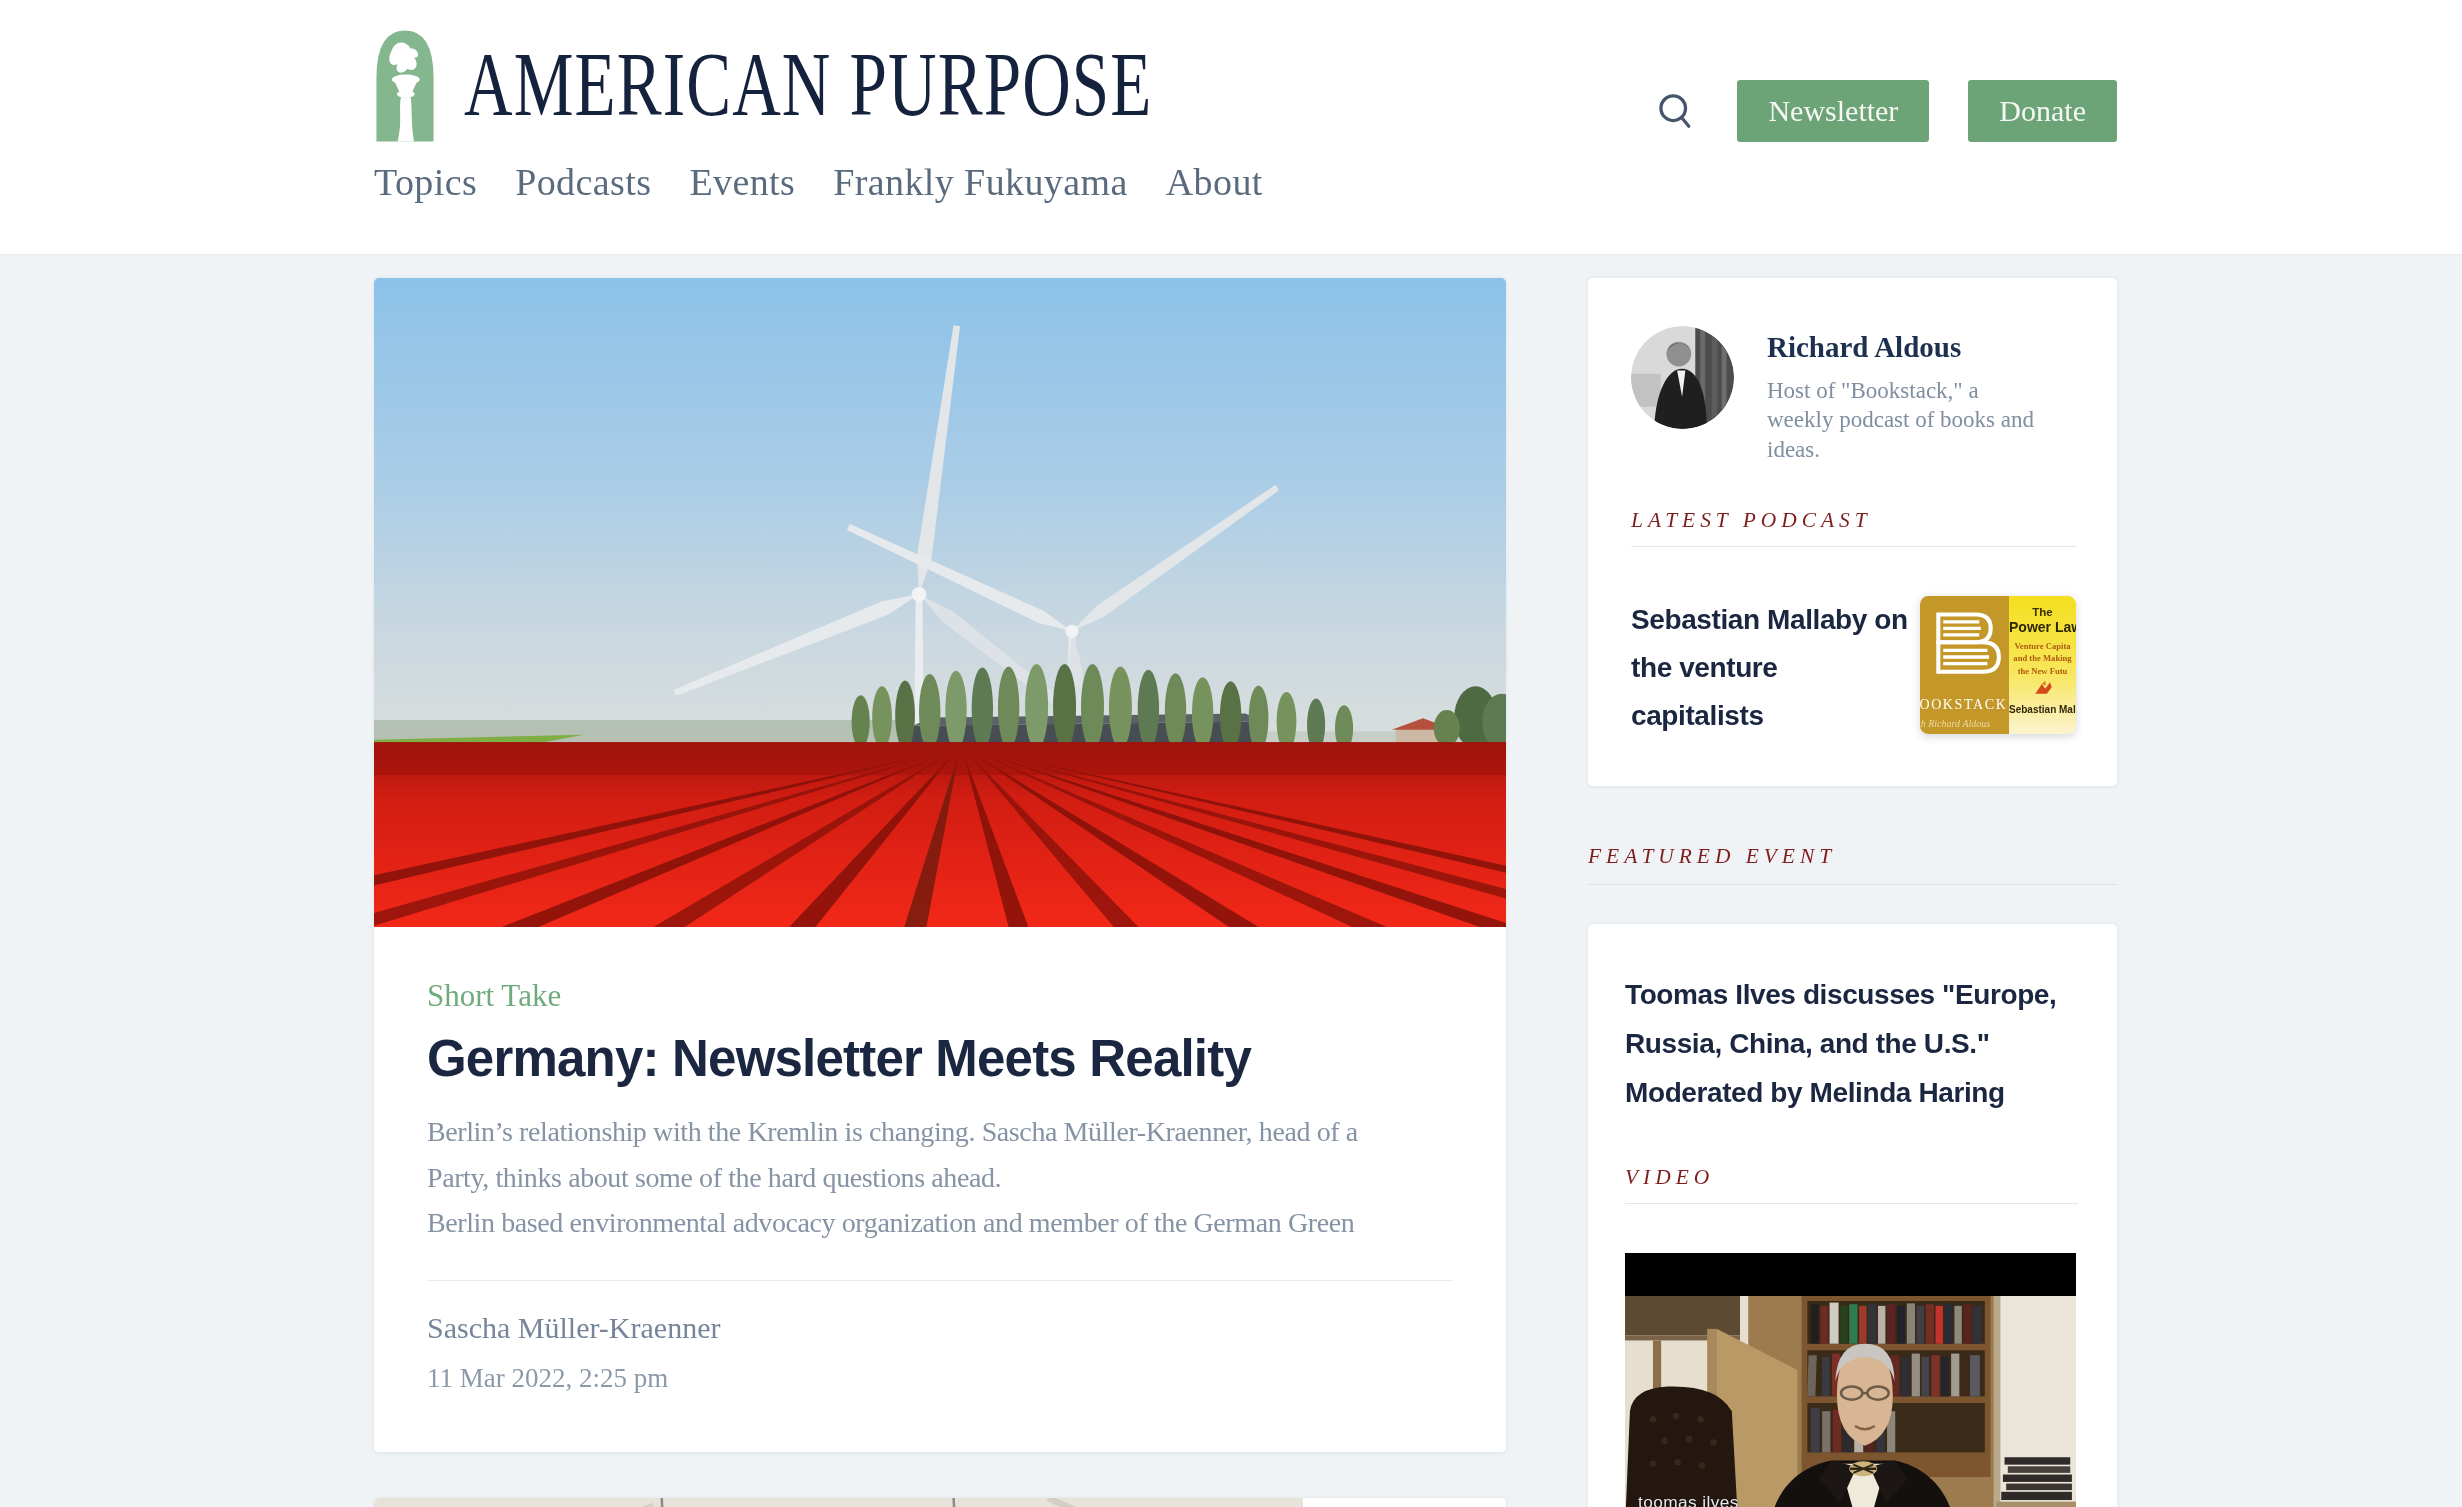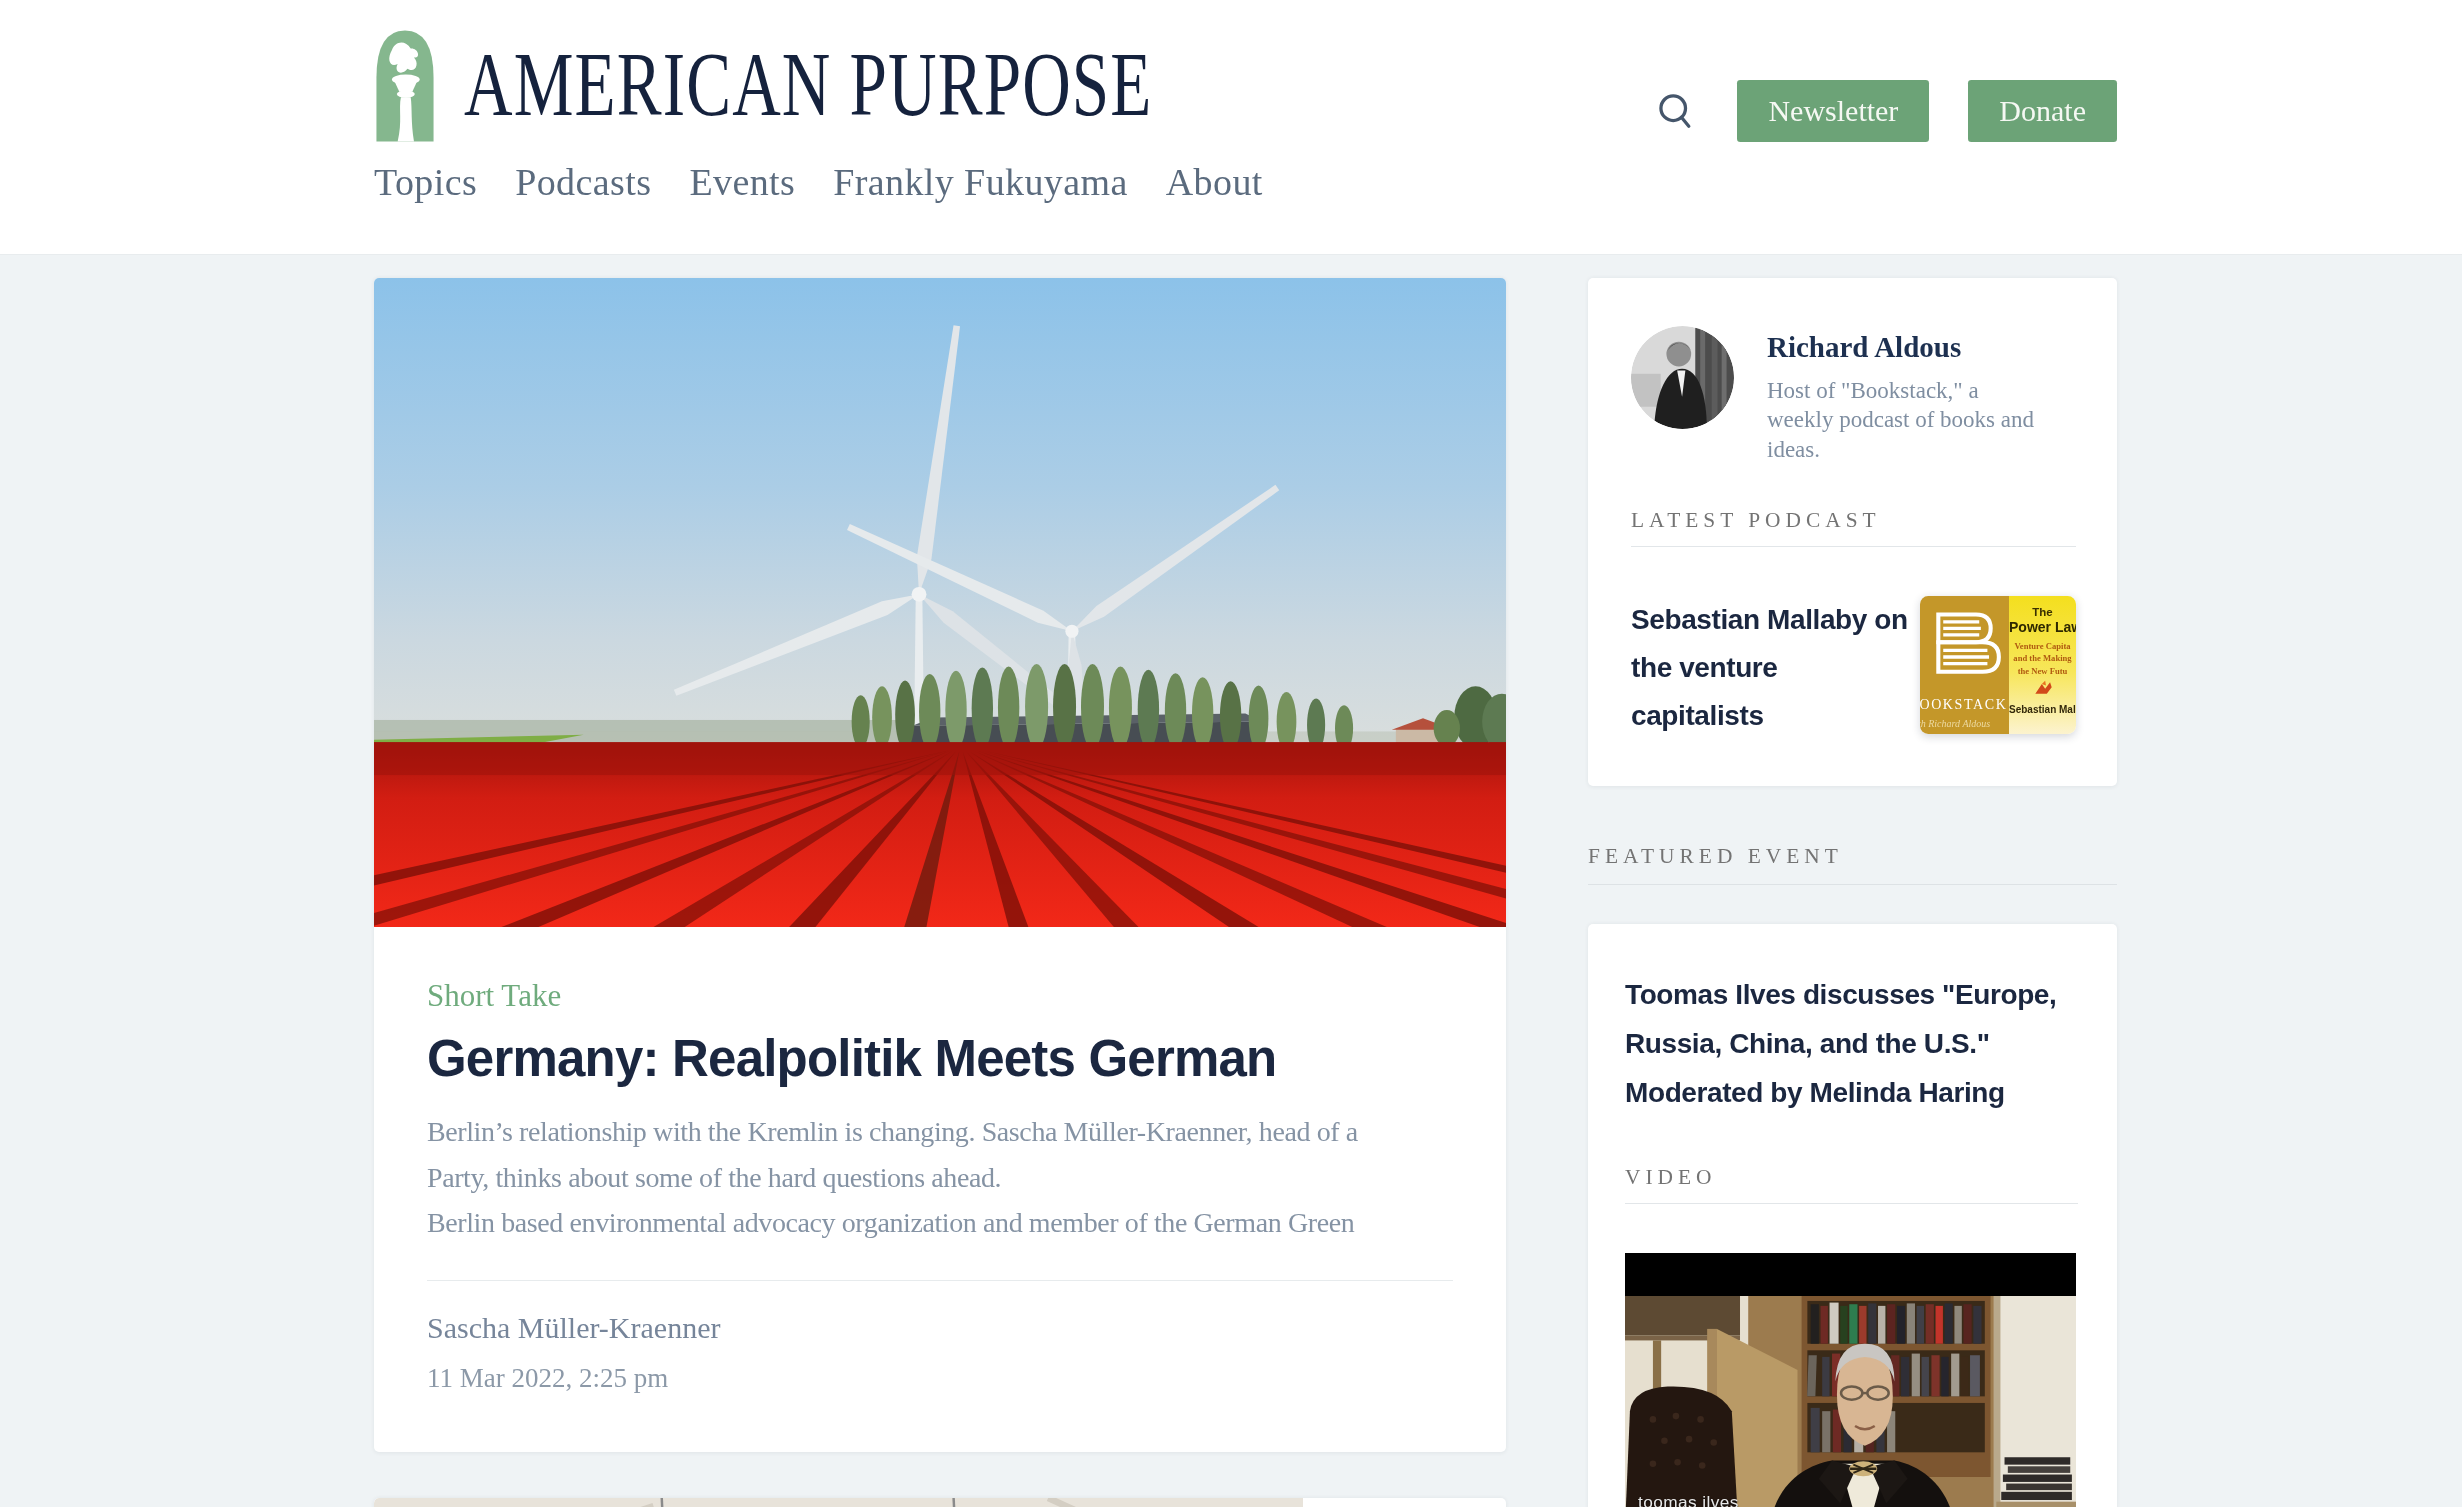--- a/index.html
+++ b/index.html
@@ -42,21 +42,21 @@
   .card2 { margin-top:46px; height:247px; overflow:hidden; }
   .mosaic { display:block; width:929px; height:247px; border-radius:5px 0 0 0; cursor:pointer; }
 
   
   .card-a { padding:48px 41px 45px 43px; }
   .host-row { display:flex; }
   .avatar { width:103px; height:103px; border-radius:50%; overflow:hidden; flex:0 0 auto; }
   .host-info { margin-left:33px; padding-top:5px; }
   .host-name { font-size:29px; font-weight:700; color:#1d3050; cursor:pointer; }
   .host-bio { margin-top:11.5px; font-size:23px; color:#7f8ea1; line-height:1.3; width:271px; }
-  .side-label { font-size:21.4px; letter-spacing:5px; color:#737373; }
+  .side-label { font-size:21.4px; letter-spacing:5px; color:#7f1d1d;font-style:italic; }
   .side-div { margin-top:13px; border-top:1.6px solid #e2e6e9; }
   .card-a .side-label { margin-top:43px; display:block; }
   .podcast-row { margin-top:49px; display:flex; align-items:flex-start; cursor:pointer; }
   .side-title { font-family:"Liberation Sans",sans-serif; font-weight:700; font-size:28px; letter-spacing:-0.4px;
                 color:#1b2740; line-height:1.72; }
   .podcast-title { width:279px; }
   .pod-thumb { margin-left:auto; width:156px; height:138px; border-radius:8.2px; overflow:hidden; display:flex;
                box-shadow:0 2.5px 8.2px rgba(30,40,60,.18); flex:0 0 auto; }
   .pod-left { width:89px; background:#c49729; position:relative; overflow:hidden; }
   .pod-right { flex:1; background:linear-gradient(#f4df1e 0%, #f7e65a 55%, #fcf3cf 100%); overflow:hidden;
@@ -216,21 +216,21 @@
             <polygon points="724,576 1040,790 1076,790" fill="#7e1008"></polygon>
             <polygon points="728,575 1190,790 1232,790" fill="#8a1209"></polygon>
             <polygon points="732,575 1345,790 1392,790" fill="#7e1008"></polygon>
             <polygon points="736,575 1500,790 1552,790" fill="#8a1209"></polygon>
             <polygon points="740,575 1660,790 1716,790" fill="#7e1008"></polygon>
           </g>
           <rect x="0" y="565" width="1377" height="40" fill="#9c130b" opacity="0.55"></rect>
         </svg>
         <div class="article-body">
           <div class="kicker">Short Take</div>
-          <div class="article-title">Germany: Realpolitik Meets German</div>
+          <div class="article-title">Germany: Newsletter Meets Reality</div>
           <div class="excerpt">
             <div>Berlin’s relationship with the Kremlin is changing. Sascha Müller-Kraenner, head of a</div>
             <div>Party, thinks about some of the hard questions ahead.</div>
             <div>Berlin based environmental advocacy organization and member of the German Green</div>
           </div>
           <div class="article-div"></div>
           <div class="author">Sascha Müller-Kraenner</div>
           <div class="date">11 Mar 2022, 2:25 pm</div>
         </div>
       </div>

